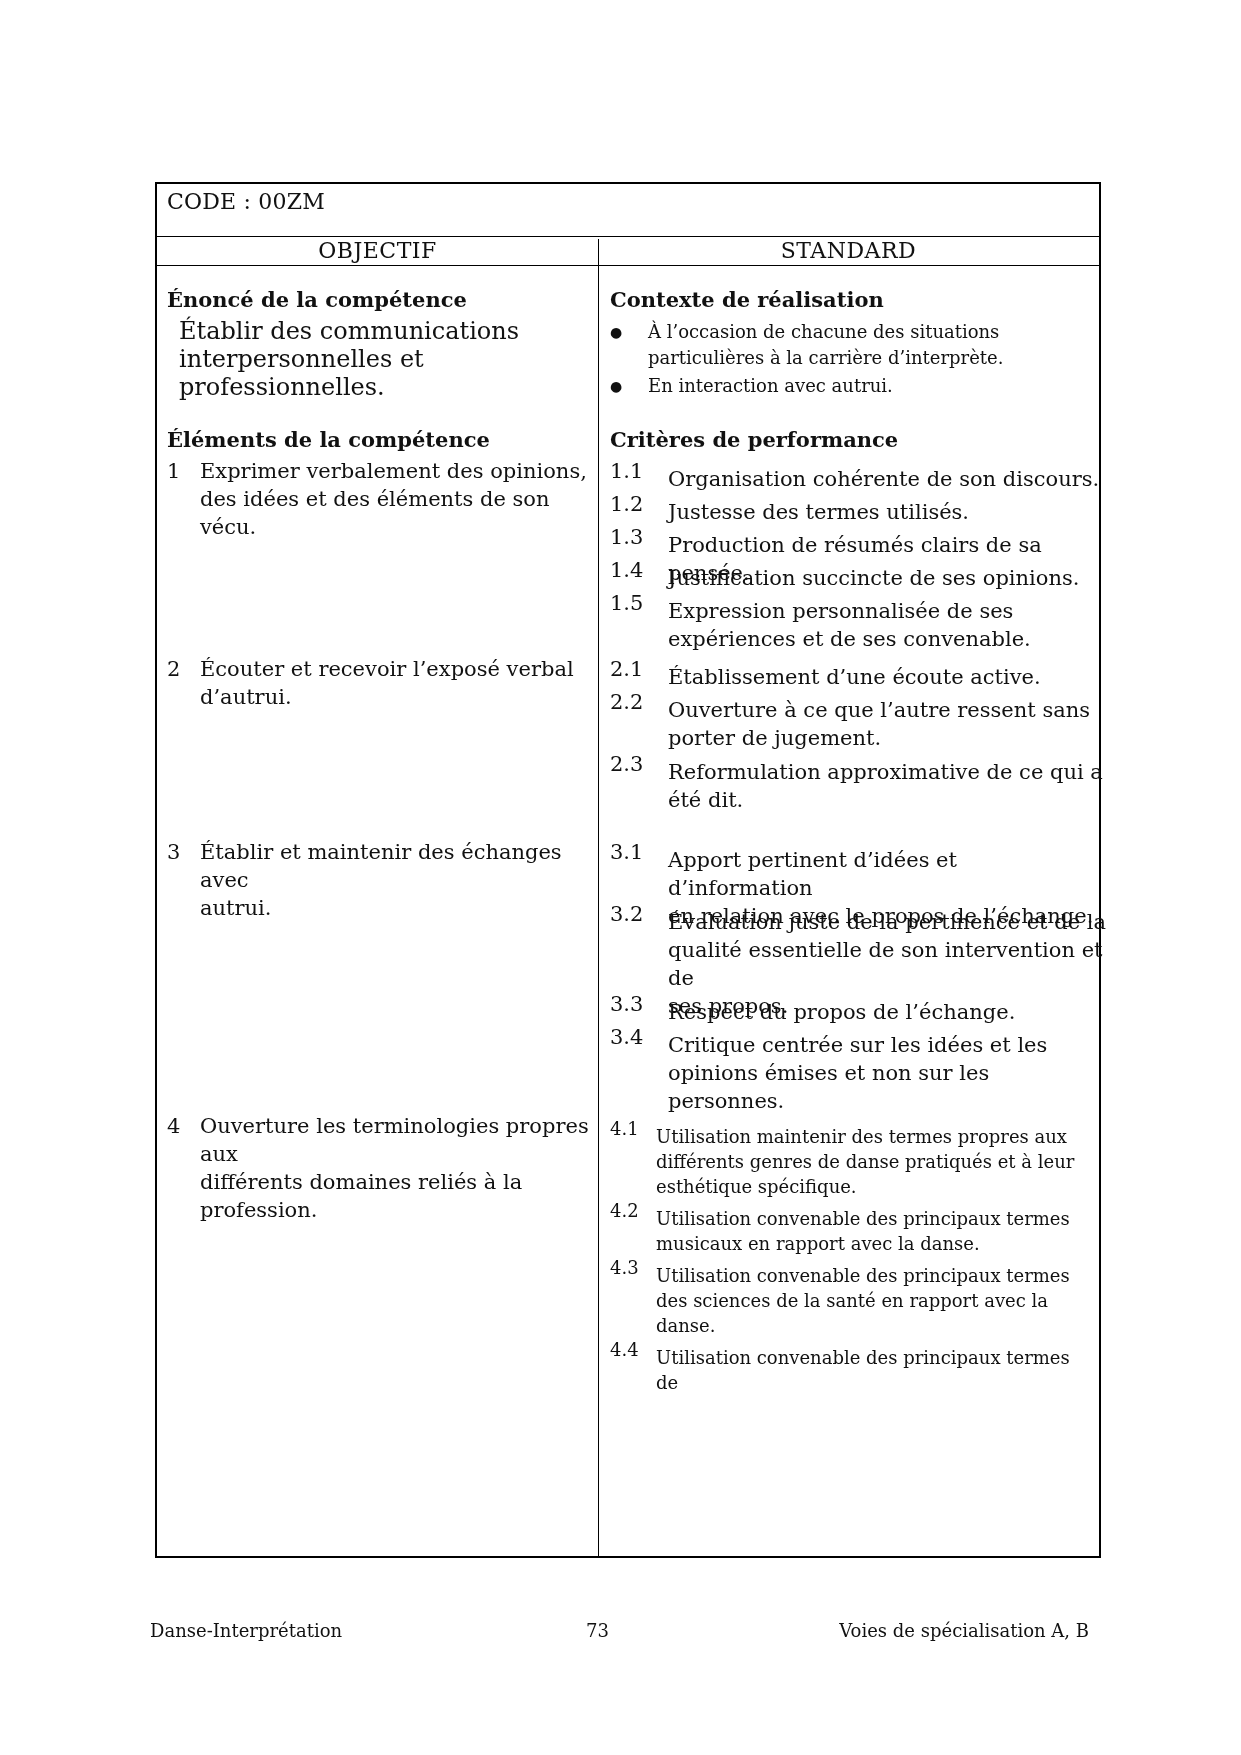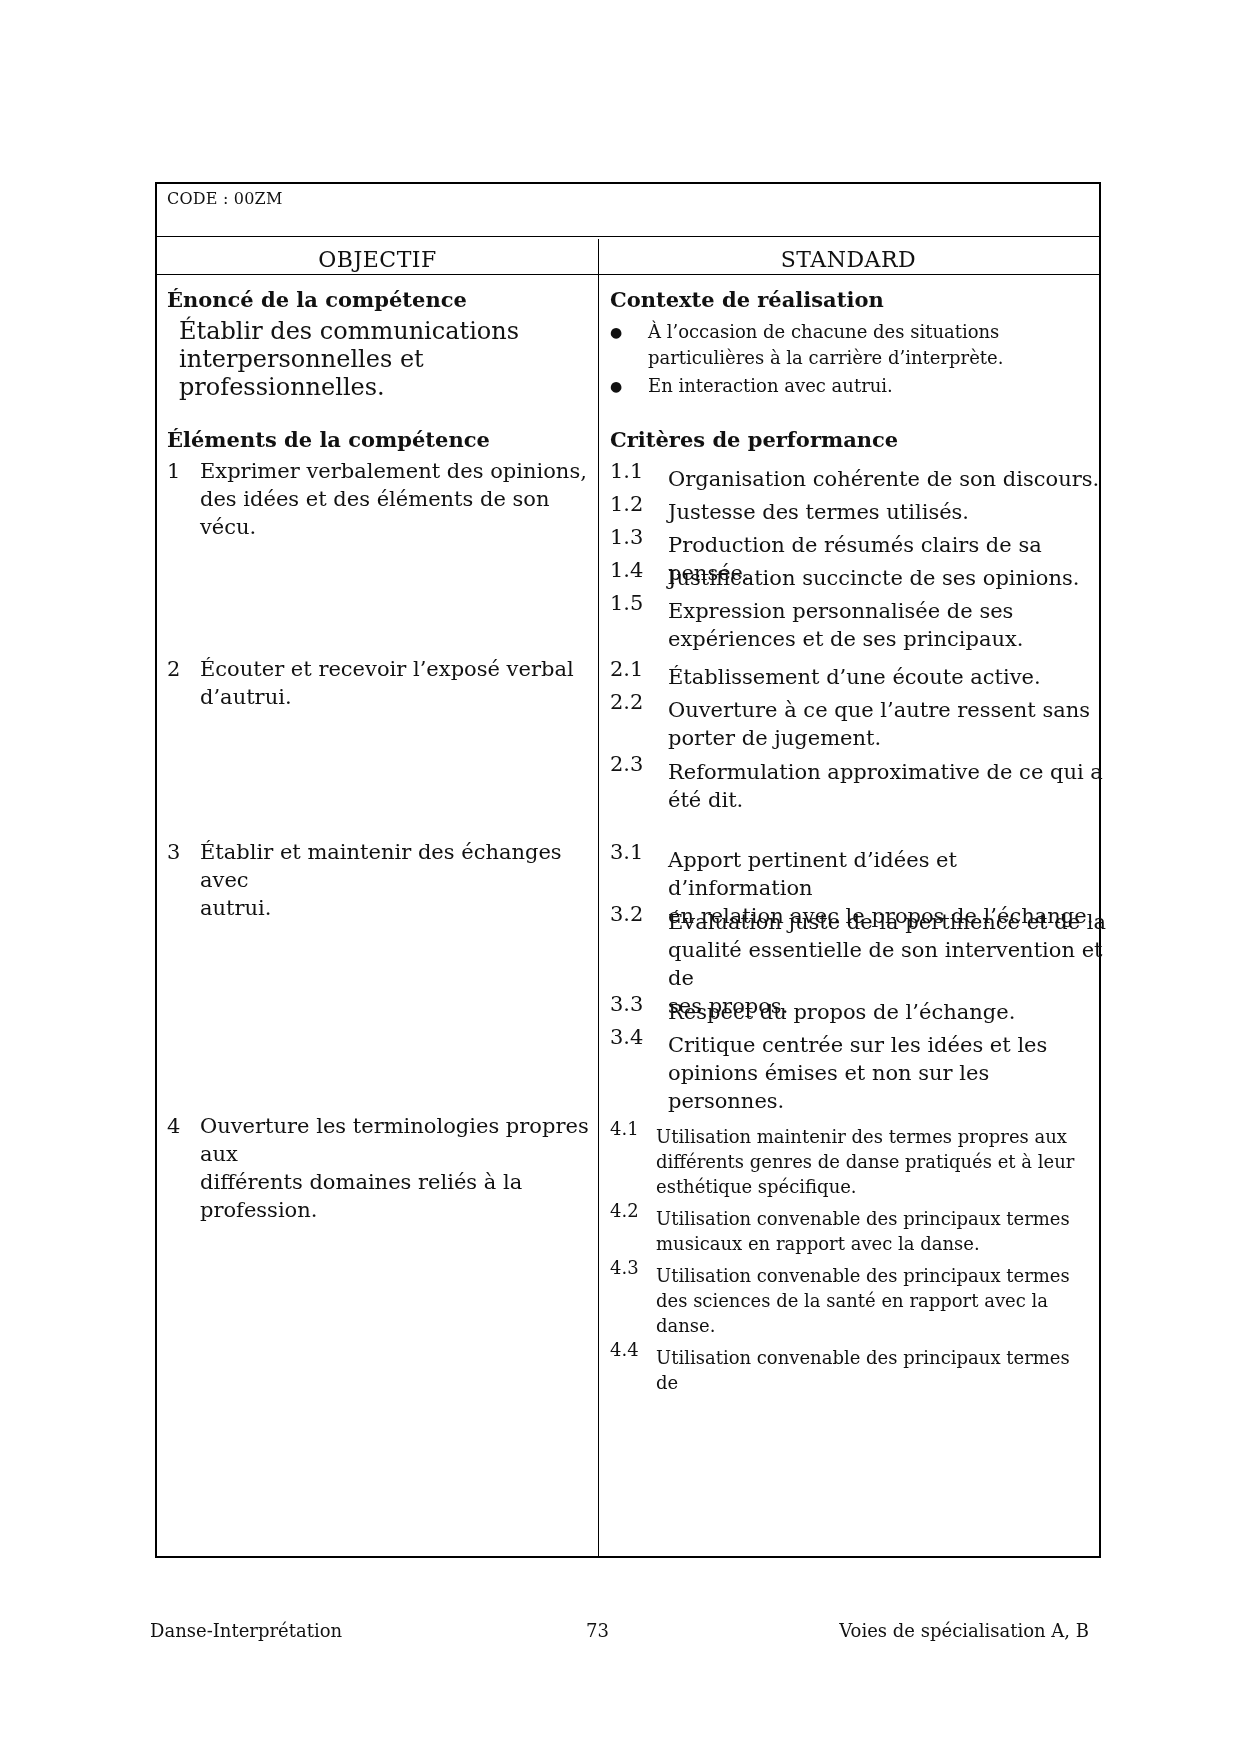--- a/index.html
+++ b/index.html
@@ -1,21 +1,21 @@
 <!DOCTYPE html>
 <html><head>
 <meta charset="utf-8">
 <style>
   html, body { margin:0; padding:0; background:#ffffff; }
   body { width:1241px; height:1755px; position:relative; font-family:"DejaVu Serif", "Liberation Serif", serif; color:#111; }
   .page { position:absolute; left:0; top:0; width:1241px; height:1755px; }
   .tbl { position:absolute; left:155px; top:182px; width:946px; height:1376px; border:2px solid #000; box-sizing:border-box; }
   .code-row { position:absolute; left:0; top:0; right:0; height:52px; border-bottom:1.5px solid #000; }
-  .code-row span { position:absolute; left:10px; top:5px; font-size:16px; letter-spacing:0.2px; }
-  .colhead { position:absolute; top:52px; height:30px; border-bottom:1.5px solid #000; box-sizing:border-box; font-size:22px; display:flex; align-items:center; justify-content:center; letter-spacing:0.5px;margin-top:9px; }
+  .code-row span { position:absolute; left:10px; top:5px; font-size:22px; letter-spacing:0.2px; }
+  .colhead { position:absolute; top:52px; height:30px; border-bottom:1.5px solid #000; box-sizing:border-box; font-size:22px; display:flex; align-items:center; justify-content:center; letter-spacing:0.5px; }
   .colhead.left { left:0; width:441px; }
   .colhead.right { left:441px; right:0; }
   .vdiv { position:absolute; left:441px; top:55px; bottom:0; width:0; border-left:1.5px solid #000; }
   .col { position:absolute; top:99px; }
   .col.left { left:10px; width:420px; }
   .col.right { left:453px; width:486px; }
   .h { font-weight:bold; font-size:21px; line-height:26px; position:absolute; left:0; white-space:nowrap; }
   .t { font-size:24px; line-height:28px; position:absolute; left:12px; }
   .bul { position:absolute; left:0; font-size:18px; line-height:26px; }
   .bul .dot { position:absolute; left:0; top:0; font-size:14px; }
@@ -122,21 +122,21 @@
       <div class="crit" style="top:273px">
         <span class="num">1.4</span>
         <div class="txt">
             <div>Justification succincte de ses opinions.</div>
           </div>
       </div>
       <div class="crit" style="top:306px">
         <span class="num">1.5</span>
         <div class="txt">
           <div>Expression personnalisée de ses</div>
-          <div>expériences et de ses principaux.</div>
+          <div>expériences et de ses convenable.</div>
         </div>
       </div>
 
       <div class="crit" style="top:372px">
         <span class="num">2.1</span>
         <div class="txt">
             <div>Établissement d’une écoute active.</div>
           </div>
       </div>
       <div class="crit" style="top:405px">

